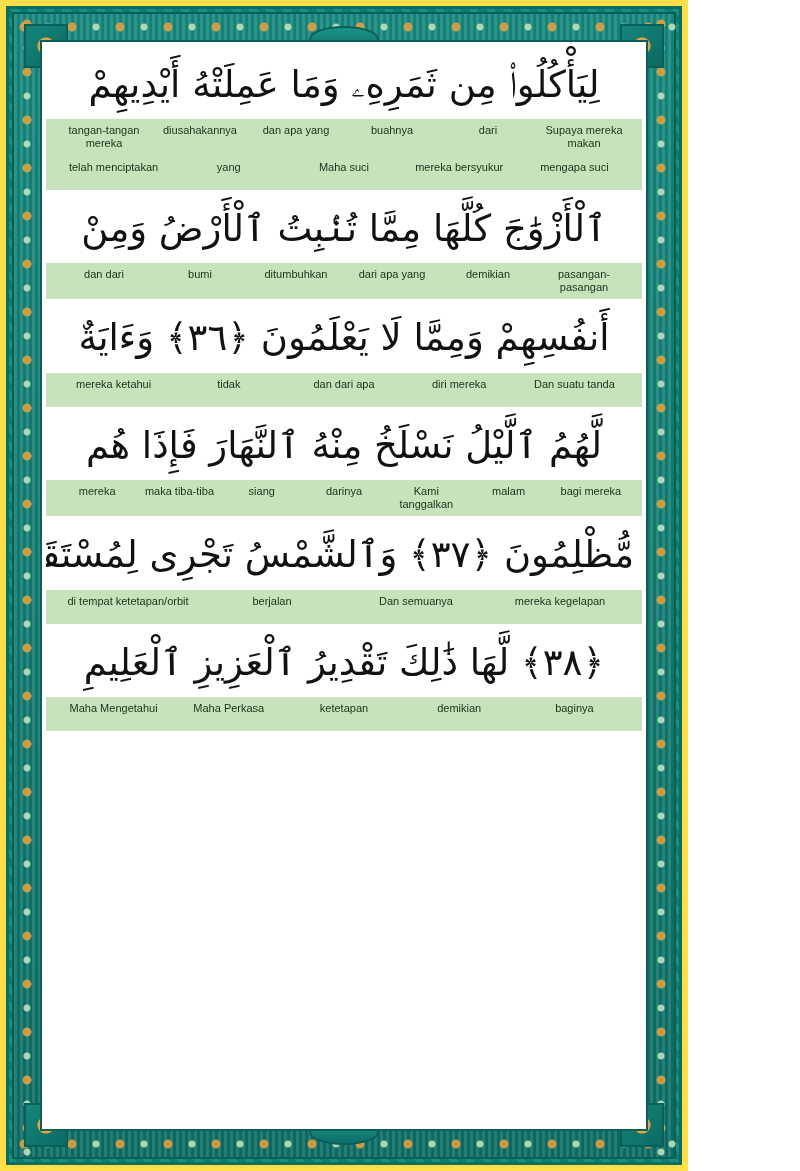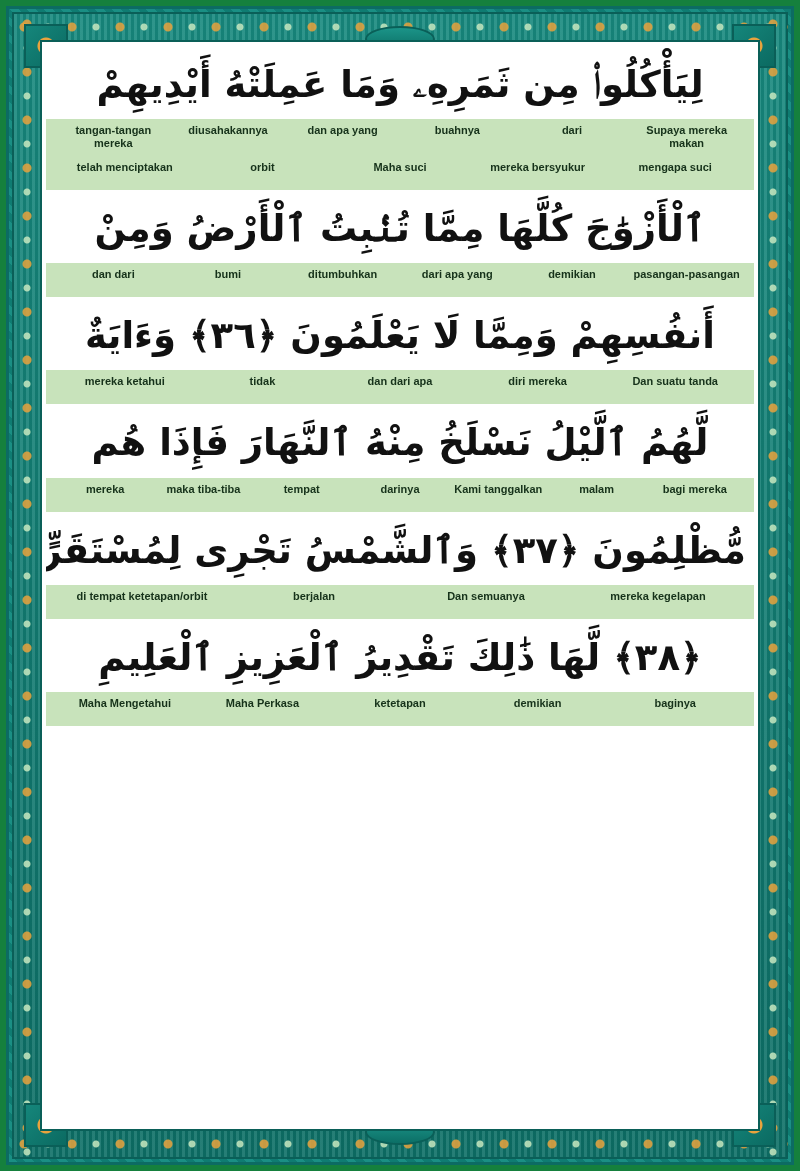--- a/index.html
+++ b/index.html
@@ -10,25 +10,24 @@
   body {
     width: 800px;
     height: 1171px;
     font-family: "Liberation Sans", sans-serif;
     overflow: hidden;
   }
 
   
   .page {
     position: relative;
-    width: 800px;
+    width: 688px;
     height: 1171px;
     box-sizing: border-box;
-    background: #15803d;
-    font-weight: bold;
+    background: #fde047;
   }
   .frame-outer {
     position: absolute;
     inset: 6px;
     border: 3px solid #0c6b63;
     background:
       repeating-linear-gradient(45deg, #1a8f84 0 6px, #0f7c72 6px 12px);
     box-sizing: border-box;
   }
   .frame-band {
@@ -180,21 +179,21 @@
         <div class="gloss">diusahakannya</div>
         <div class="gloss">tangan-tangan mereka</div>
       </div>
     </div>
 
     <div class="verse-block">
       <div class="gloss-row">
         <div class="gloss">mengapa suci</div>
         <div class="gloss">mereka bersyukur</div>
         <div class="gloss">Maha suci</div>
-        <div class="gloss">orbit</div>
+        <div class="gloss">yang</div>
         <div class="gloss">telah menciptakan</div>
       </div>
     </div>
 
     <div class="verse-block">
       <div class="arabic-line">ٱلْأَزْوَٰجَ كُلَّهَا مِمَّا تُنۢبِتُ ٱلْأَرْضُ وَمِنْ</div>
       <div class="gloss-row">
         <div class="gloss">pasangan-pasangan</div>
         <div class="gloss">demikian</div>
         <div class="gloss">dari apa yang</div>
@@ -215,21 +214,21 @@
       </div>
     </div>
 
     <div class="verse-block">
       <div class="arabic-line">لَّهُمُ ٱلَّيْلُ نَسْلَخُ مِنْهُ ٱلنَّهَارَ فَإِذَا هُم</div>
       <div class="gloss-row">
         <div class="gloss">bagi mereka</div>
         <div class="gloss">malam</div>
         <div class="gloss">Kami tanggalkan</div>
         <div class="gloss">darinya</div>
-        <div class="gloss">tempat</div>
+        <div class="gloss">siang</div>
         <div class="gloss">maka tiba-tiba</div>
         <div class="gloss">mereka</div>
       </div>
     </div>
 
     <div class="verse-block">
       <div class="arabic-line">مُّظْلِمُونَ ﴿٣٧﴾ وَٱلشَّمْسُ تَجْرِى لِمُسْتَقَرٍّ</div>
       <div class="gloss-row">
         <div class="gloss">mereka kegelapan</div>
         <div class="gloss">Dan semuanya</div>

